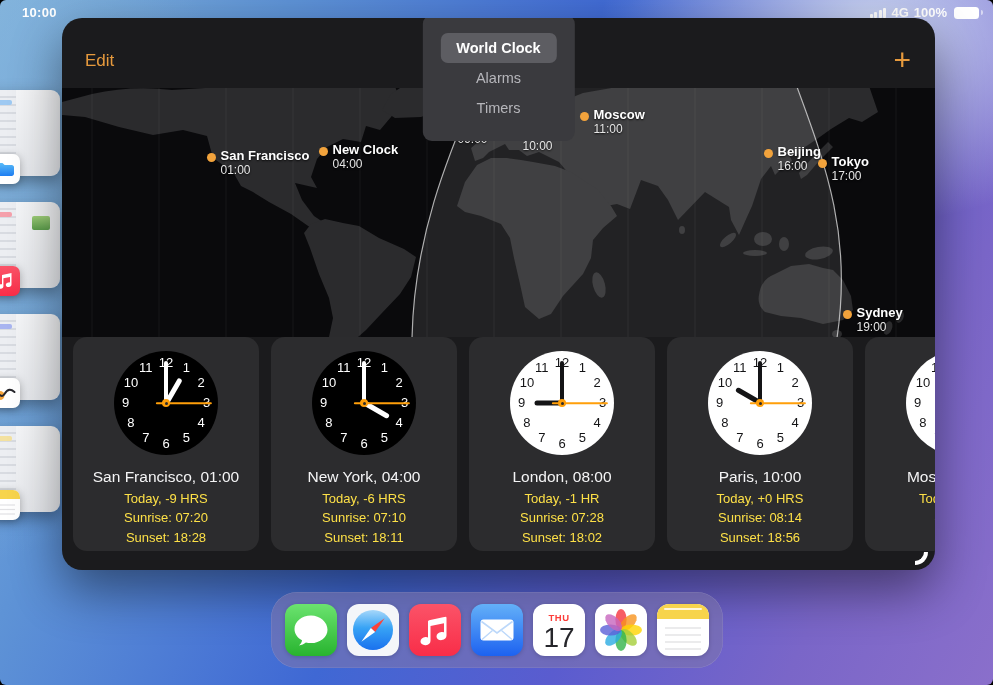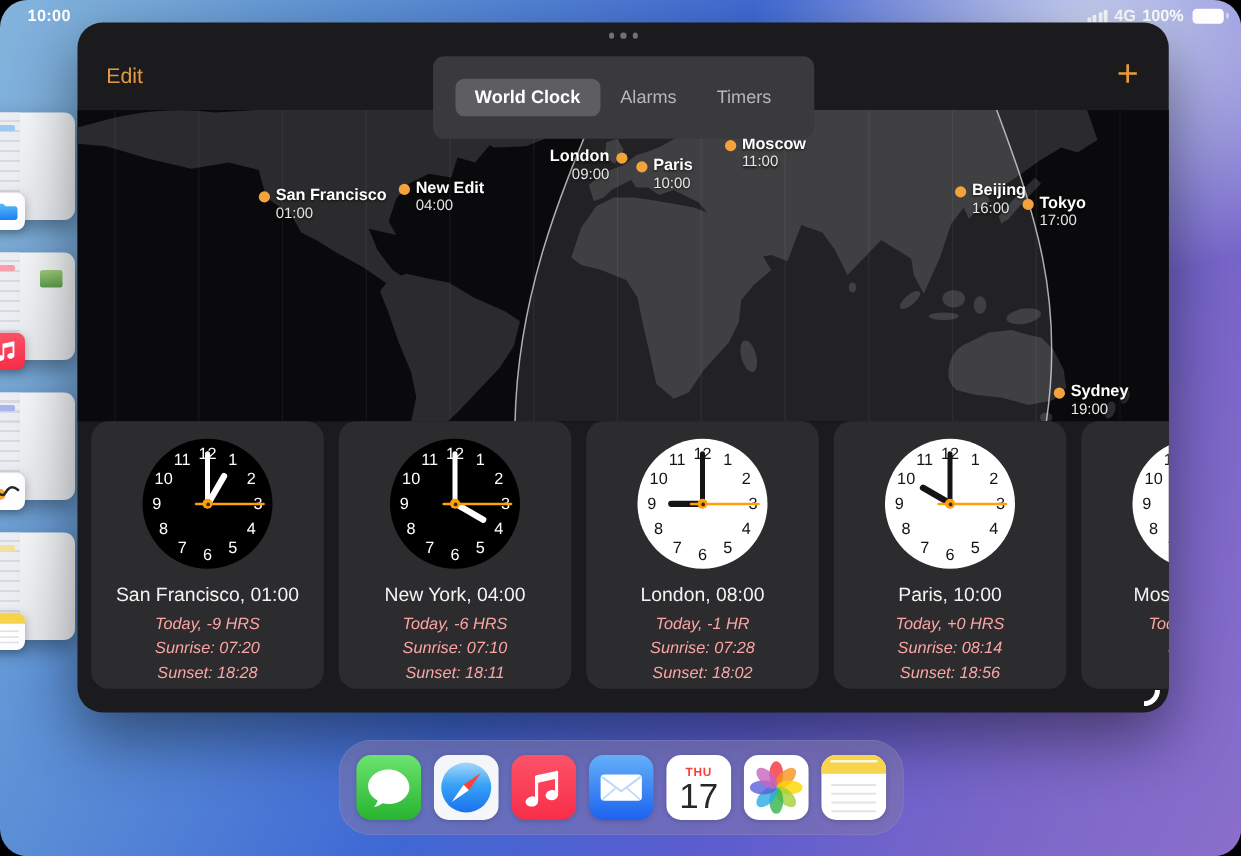--- a/index.html
+++ b/index.html
@@ -1,17 +1,17 @@
 <!DOCTYPE html>
 <html><head>
 <meta charset="utf-8">
 <style>
   html,body{margin:0;padding:0;background:#000;}
   *{box-sizing:border-box;}
-  #screen{position:relative;width:993px;height:685px;overflow:hidden;border-radius:22px;
+  #screen{position:relative;width:993px;height:685px;overflow:hidden;border-radius:6px;
     font-family:"Liberation Sans",sans-serif;
     background:
       radial-gradient(ellipse 420px 300px at 88% 4%, rgba(225,238,250,.85), rgba(225,238,250,0) 65%),
       radial-gradient(ellipse 500px 600px at -5% 30%, rgba(128,177,219,.9), rgba(128,177,219,0) 60%),
       linear-gradient(115deg,#84b5dc 0%,#5e93d6 22%,#3f68d4 48%,#5a5ccf 66%,#7a66c8 84%,#8a6fcb 100%);
   }
   
   .status-bar{position:absolute;top:0;left:0;right:0;height:24px;color:#fff;font-size:13px;font-weight:700;}
   .sb-time{position:absolute;left:22px;top:5px;letter-spacing:.3px;}
   .sb-right{position:absolute;right:14px;top:5px;display:flex;align-items:center;gap:5px;font-weight:600;}
@@ -31,21 +31,21 @@
   .badge svg{width:100%;height:100%;}
   
   .clock-window{position:absolute;left:62px;top:18px;width:873px;height:552px;border-radius:20px;
     background:#1b1b1d;overflow:hidden;box-shadow:0 20px 50px rgba(0,0,0,.45);}
   .handle{position:absolute;top:8px;left:50%;transform:translateX(-50%);display:flex;gap:5px;z-index:5;}
   .handle span{width:4.5px;height:4.5px;border-radius:50%;background:#707075;}
   .hdr-btn{background:none;border:none;cursor:pointer;font-family:inherit;}
   .edit{position:absolute;left:17px;top:32px;font-size:17px;z-index:5;}
   .add{position:absolute;right:18px;top:24px;font-size:30px;font-weight:300;z-index:5;}
   .segmented{position:absolute;left:50%;top:60px;transform:translate(-50%,-50%);display:flex;
-    background:#3a3a3e;border-radius:9px;padding:18px;z-index:5;}
+    background:#3a3a3e;border-radius:9px;padding:18px;z-index:5;flex-direction:column;}
   .seg{border:none;background:transparent;color:#b6b6bb;font-size:14.5px;padding:7px 16px;border-radius:7px;
     font-family:inherit;cursor:pointer;white-space:nowrap;}
   .seg.sel{background:#5d5d62;color:#fff;font-weight:700;}
   
   .map{position:absolute;top:70px;left:0;width:873px;height:249px;background:#0a0a0c;}
   .mapsvg{position:absolute;inset:0;width:100%;height:100%;}
   .city{position:absolute;width:9px;height:9px;}
   .city .dot{display:block;width:9px;height:9px;border-radius:50%;}
   .clabel{position:absolute;top:-5px;white-space:nowrap;line-height:15px;}
   .clabel.right{left:14px;text-align:left;}
@@ -61,21 +61,21 @@
   .num{position:absolute;width:18px;height:16px;font-size:13px;text-align:center;line-height:16px;}
   .hand{position:absolute;border-radius:3px;}
   .hand.hour{left:49.5px;top:24px;width:5px;height:31px;transform-origin:2.5px 28px;}
   .hand.min{left:50px;top:10px;width:4px;height:45px;transform-origin:2px 42px;}
   .hand.sec{left:51.2px;top:6px;width:1.7px;height:56px;transform-origin:.85px 46px;}
   .clockface.dark .hand.hour,.clockface.dark .hand.min{background:#fff;}
   .clockface.light .hand.hour,.clockface.light .hand.min{background:#141416;}
   .hub{position:absolute;left:48px;top:48px;width:8px;height:8px;border-radius:50%;z-index:3;}
   .hub::after{content:'';position:absolute;left:2.5px;top:2.5px;width:3px;height:3px;border-radius:50%;background:#2c2c2e;}
   .ctitle{margin-top:13px;font-size:15.5px;color:#f4f4f5;white-space:nowrap;}
-  .csub{font-size:13px;color:#fca5a5;margin-top:4.5px;white-space:nowrap;font-style:italic;}
+  .csub{font-size:13px;color:#fde047;margin-top:4.5px;white-space:nowrap;}
   
   .resize-corner{position:absolute;right:7px;bottom:5px;width:13px;height:13px;
     border-right:4px solid #fff;border-bottom:4px solid #fff;border-bottom-right-radius:14px;}
   
   .dock{position:absolute;left:50%;transform:translateX(-50%);top:592px;height:76px;border-radius:26px;
     background:rgba(126,118,173,.58);display:flex;align-items:center;gap:10px;padding:0 14px;
     box-shadow:inset 0 0 0 .5px rgba(255,255,255,.15);}
   .dicon{width:52px;height:52px;cursor:pointer;}
   .dicon svg{width:100%;height:100%;display:block;filter:drop-shadow(0 1px 2px rgba(0,0,0,.18));}
 </style>
@@ -221,21 +221,21 @@
           <div class="city" style="left: 144.5px; top: 64.5px;">
             <span class="dot" style="background:#F2A33C"></span>
     <span class="clabel right">
       <span class="cname">San Francisco</span>
       <span class="ctime">01:00</span>
     </span>
           </div>
           <div class="city" style="left: 256.5px; top: 58.5px;">
             <span class="dot" style="background:#F2A33C"></span>
     <span class="clabel right">
-      <span class="cname">New Edit</span>
+      <span class="cname">New Clock</span>
       <span class="ctime">04:00</span>
     </span>
           </div>
           <div class="city" style="left: 430.5px; top: 33.5px;">
             <span class="dot" style="background:#F2A33C"></span>
     <span class="clabel left">
       <span class="cname">London</span>
       <span class="ctime">09:00</span>
     </span>
           </div>

